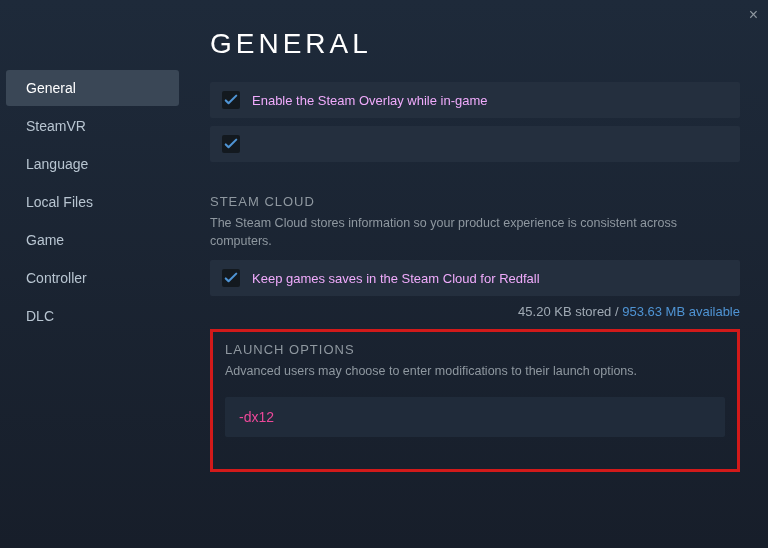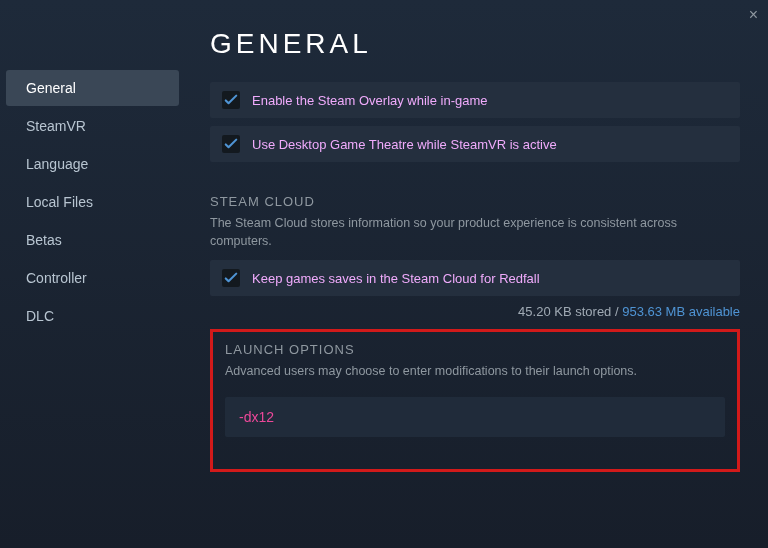--- a/index.html
+++ b/index.html
@@ -126,21 +126,21 @@
 
 <div class="close-btn">×</div>
 
 <div class="window">
 
   <div class="sidebar">
     <div class="sidebar-item active"><span>General</span></div>
     <div class="sidebar-item"><span>SteamVR</span></div>
     <div class="sidebar-item"><span>Language</span></div>
     <div class="sidebar-item"><span>Local Files</span></div>
-    <div class="sidebar-item"><span>Betas</span></div>
+    <div class="sidebar-item"><span>Game</span></div>
     <div class="sidebar-item"><span>Controller</span></div>
     <div class="sidebar-item"><span>DLC</span></div>
   </div>
 
   <div class="content">
     <h1 class="page-title">GENERAL</h1>
 
     <div class="option-row">
       <div class="checkbox">
         <svg viewBox="0 0 16 16">
@@ -149,21 +149,20 @@
       </div>
       <span class="option-label">Enable the Steam Overlay while in-game</span>
     </div>
 
     <div class="option-row">
       <div class="checkbox">
         <svg viewBox="0 0 16 16">
             <path d="M2 8.5l3.2 3.2L14 3" stroke="#4f94d4" stroke-width="2.4" fill="none" stroke-linecap="round" stroke-linejoin="round"></path>
           </svg>
       </div>
-      <span class="option-label">Use Desktop Game Theatre while SteamVR is active</span>
     </div>
 
     <div class="section-header">STEAM CLOUD</div>
     <div class="section-desc">The Steam Cloud stores information so your product experience is consistent across computers.</div>
 
     <div class="option-row">
       <div class="checkbox">
         <svg viewBox="0 0 16 16">
             <path d="M2 8.5l3.2 3.2L14 3" stroke="#4f94d4" stroke-width="2.4" fill="none" stroke-linecap="round" stroke-linejoin="round"></path>
           </svg>

